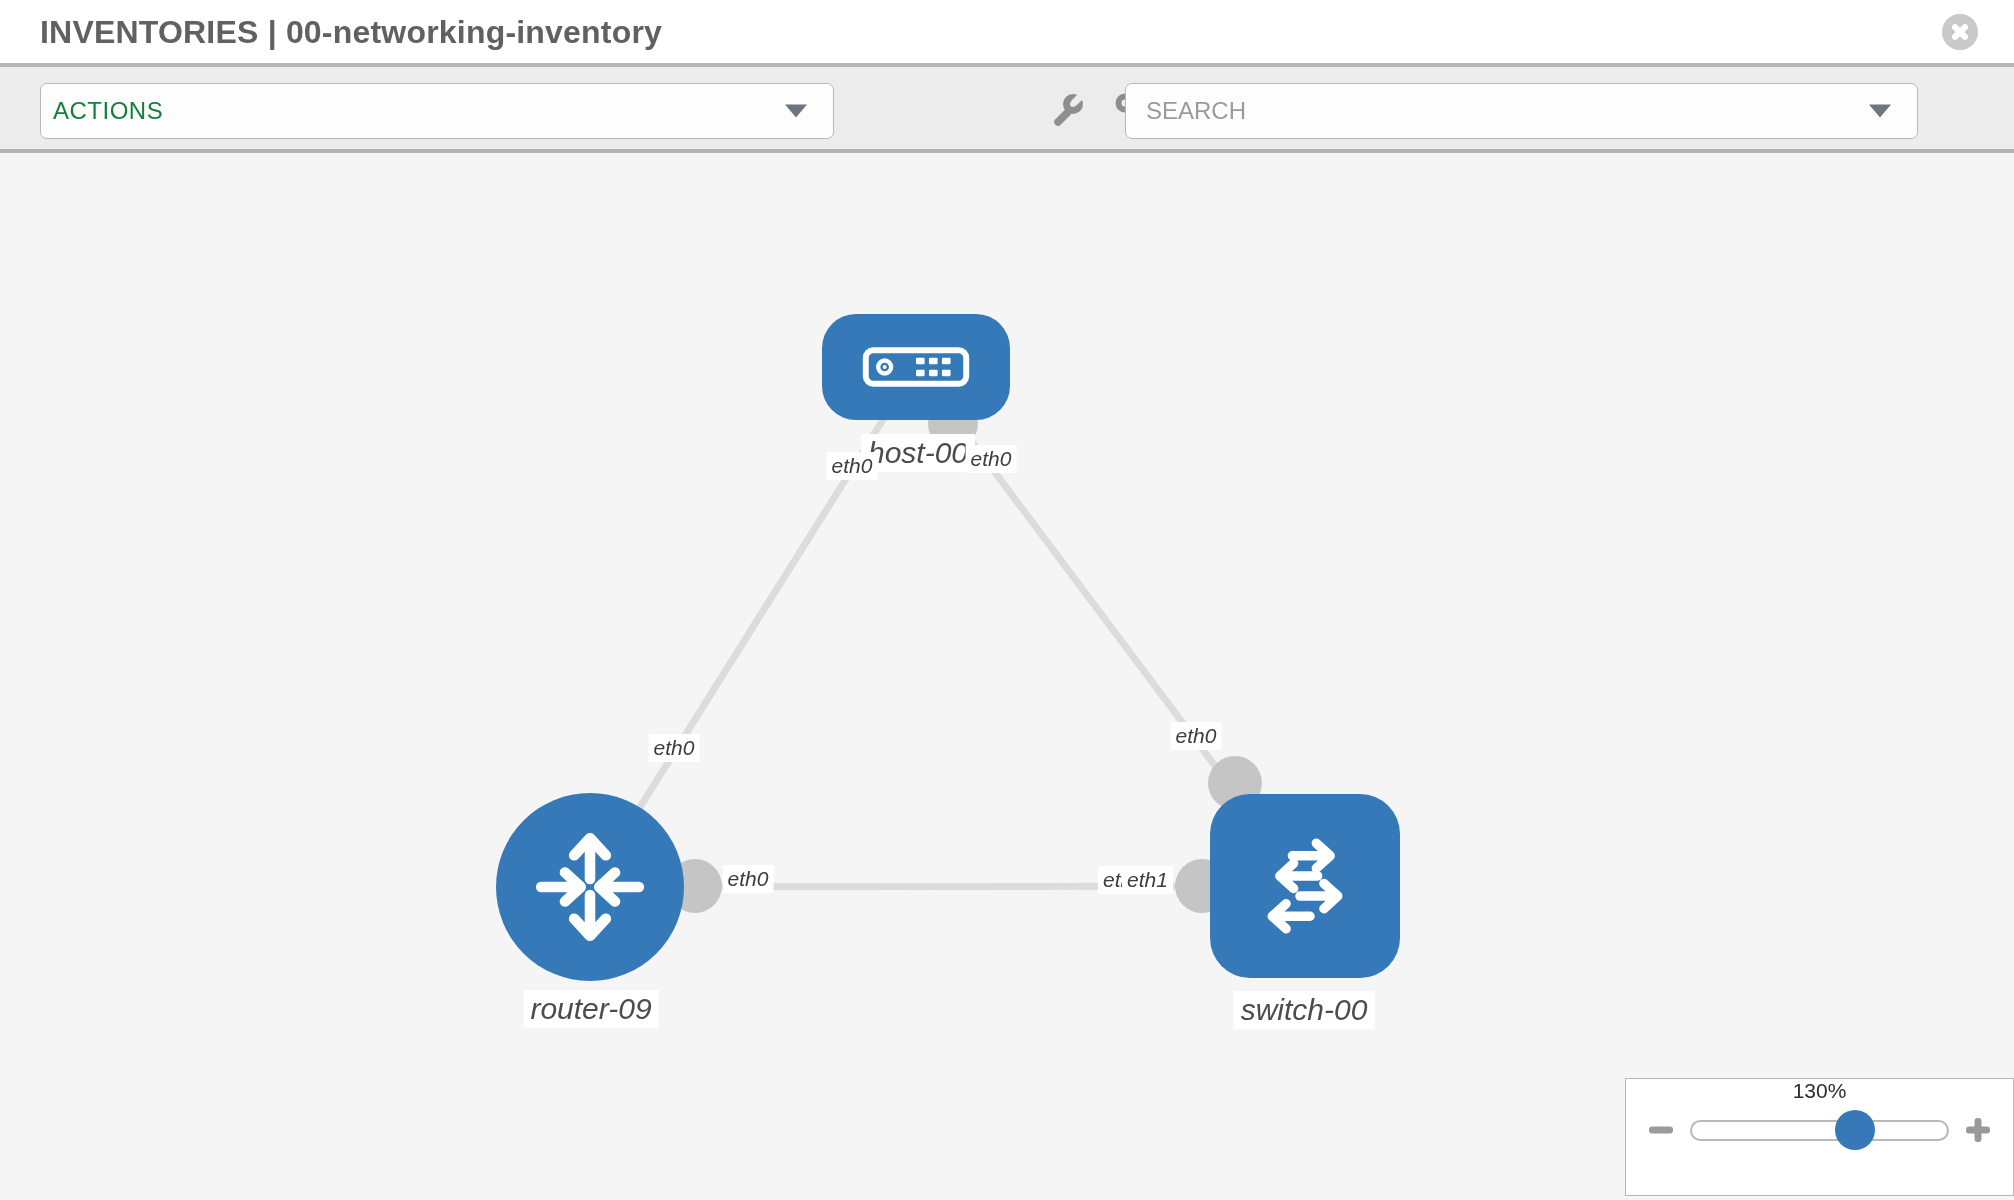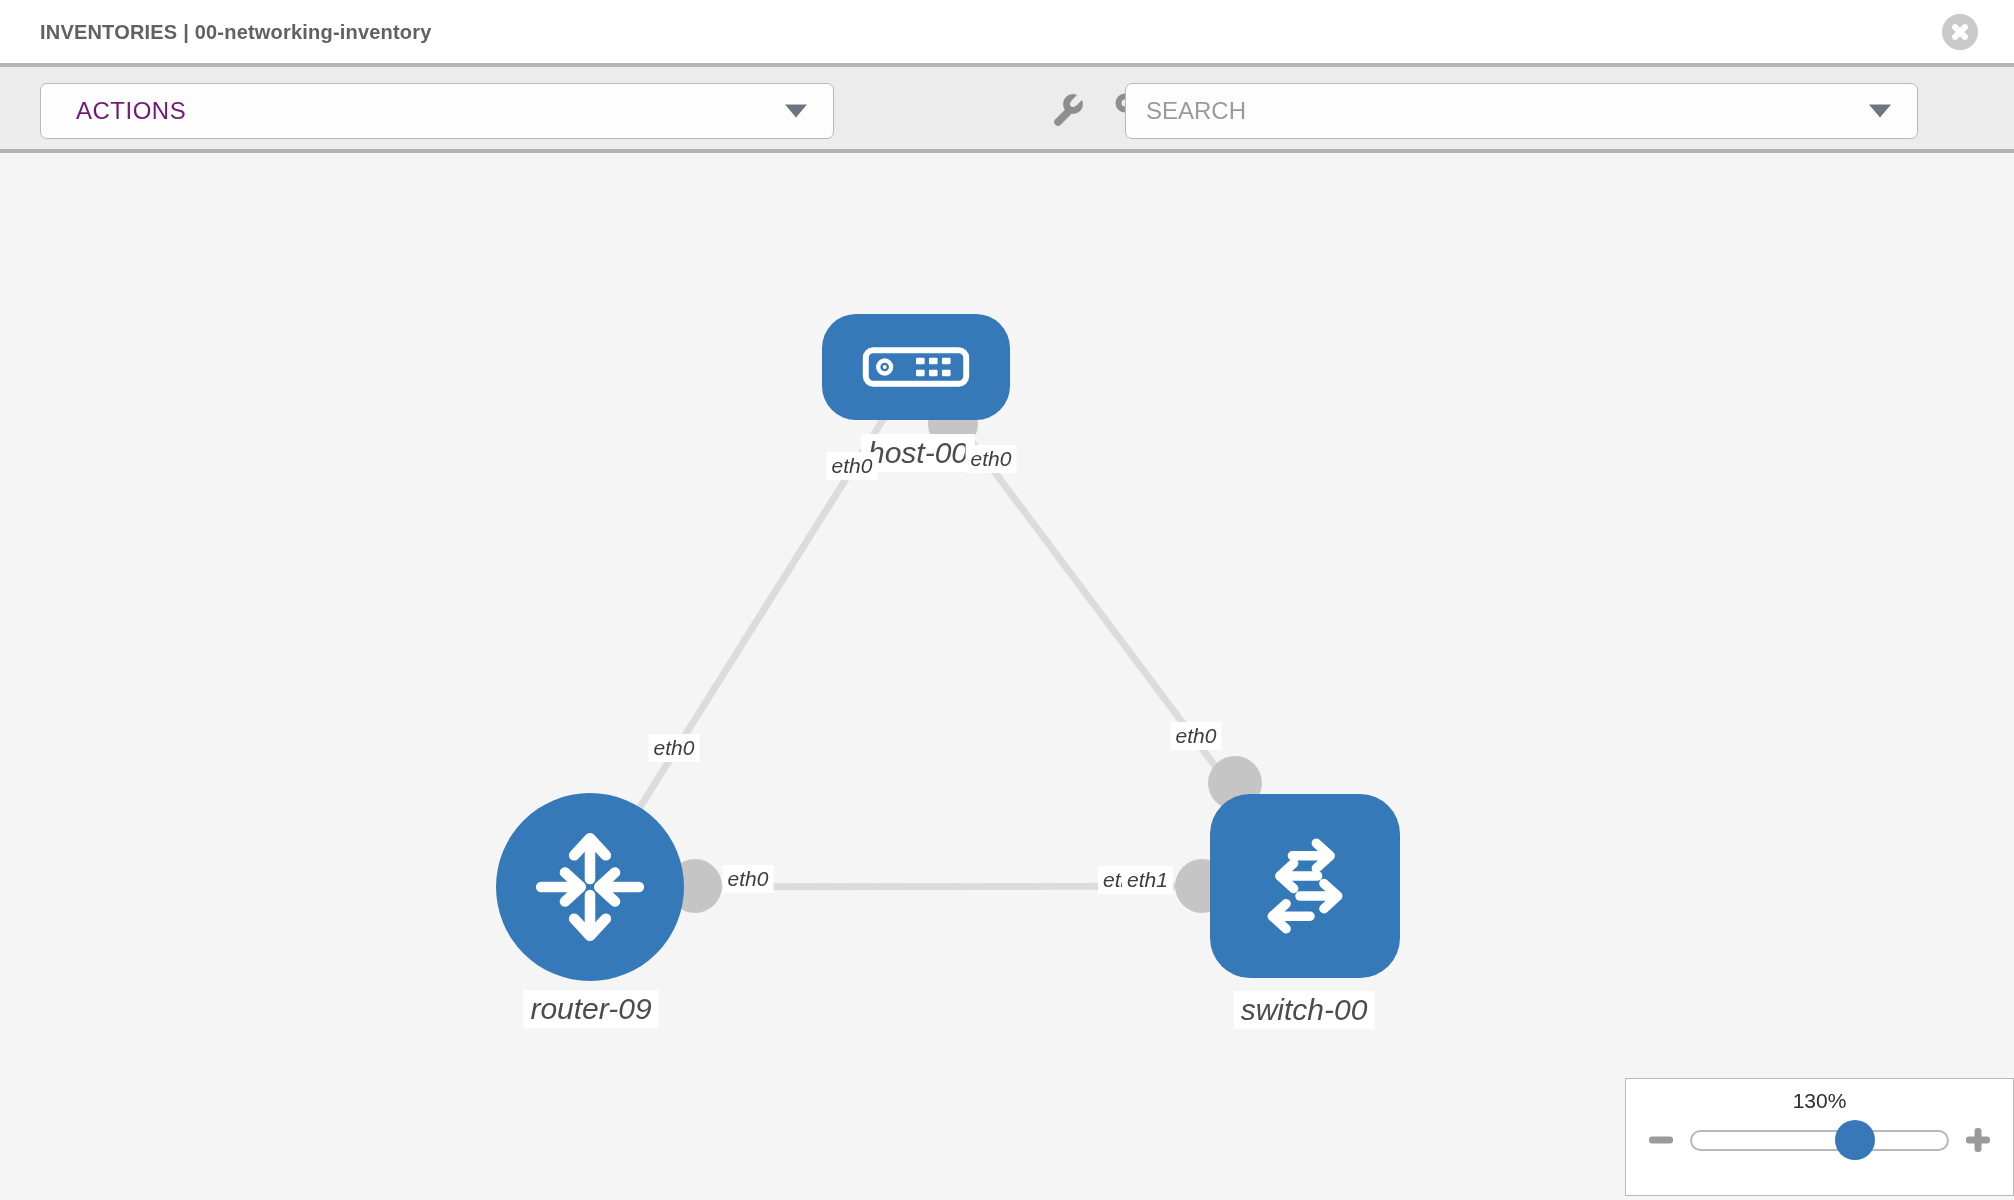--- a/index.html
+++ b/index.html
@@ -3,38 +3,38 @@
 <meta charset="utf-8">
 <style>
   * { margin:0; padding:0; box-sizing:border-box; }
   html,body { width:2014px; height:1200px; overflow:hidden;
               font-family:"Liberation Sans", sans-serif; background:#f5f5f5; }
 
   
   .header { position:relative; height:67px; background:#ffffff;
             border-bottom:4px solid #b5b5b5; }
   .header-title { position:absolute; left:40px; top:50%; transform:translateY(-50%);
-                  font-size:20px; font-weight:bold; color:#616161; letter-spacing:.2px; }
+                  font-size:32px; font-weight:bold; color:#616161; letter-spacing:.2px; }
   .close-btn { position:absolute; right:36px; top:50%; transform:translateY(-50%);
                width:36px; height:36px; border-radius:50%; background:#c9c9c9;
                cursor:pointer; }
   .close-btn .bar { position:absolute; left:50%; top:50%; width:20px; height:6px;
                     background:#ffffff; border-radius:3px; }
   .close-btn .bar.a { transform:translate(-50%,-50%) rotate(45deg); }
   .close-btn .bar.b { transform:translate(-50%,-50%) rotate(-45deg); }
 
   
   .toolbar { position:relative; height:86px; background:#ececec;
              border-bottom:4px solid #b3b3b3; }
   .combo { position:absolute; top:16px; height:56px; background:#fdfdfd;
            border:1px solid #b9b9b9; border-radius:7px; display:flex;
            align-items:center; cursor:pointer; }
   .combo.actions { left:40px; width:794px; }
   .combo.search  { left:1125px; width:793px; }
-  .combo-label { padding-left:12px; font-size:24px; color:#701a75; letter-spacing:.5px;margin-left:23px; }
+  .combo-label { padding-left:12px; font-size:24px; color:#15803d; letter-spacing:.5px; }
   .search-input { flex:1; height:100%; border:none; outline:none; background:transparent;
                   padding-left:20px; font-size:24px; color:#555;
                   font-family:"Liberation Sans", sans-serif; }
   .search-input::placeholder { color:#9b9b9b; opacity:1; }
   .caret { position:absolute; right:26px; top:50%; transform:translateY(-50%);
            width:0; height:0; border-left:11px solid transparent;
            border-right:11px solid transparent; border-top:13px solid #6d7680; }
   .tool-icon { position:absolute; top:24px; width:40px; height:40px; cursor:pointer; }
   .tool-icon.wrench { left:1046px; }
   .tool-icon.key    { left:1112px; }
@@ -52,21 +52,21 @@
 
   .chip { position:absolute; transform:translate(-50%,-50%); background:#ffffff;
           color:#4c4c4c; white-space:nowrap; padding:2px 7px;font-style:italic; }
   .chip.node-label { font-size:30px; }
   .chip.eth-label  { font-size:21px; padding:2px 5px; color:#3d3d3d; }
   .chip.anchor-left { transform:translate(0,-50%); }
 
   
   .zoom-panel { position:absolute; right:0; bottom:0; width:389px; height:118px;
                 background:#ffffff; border:1px solid #b7b7b7; }
-  .zoom-value { margin-top:10px; text-align:center; font-size:21px; color:#2e2e2e; }
+  .zoom-value { margin-top:0; text-align:center; font-size:21px; color:#2e2e2e; }
   .zoom-row { display:flex; align-items:center; margin-top:14px; padding:0 22px; }
   .zoom-minus, .zoom-plus { position:relative; width:26px; height:26px; cursor:pointer; flex:none; }
   .zoom-minus .h, .zoom-plus .h { position:absolute; left:50%; top:50%;
         transform:translate(-50%,-50%); width:24px; height:7px; background:#9a9a9a;
         border-radius:3px; }
   .zoom-plus .v { position:absolute; left:50%; top:50%;
         transform:translate(-50%,-50%); width:7px; height:24px; background:#9a9a9a;
         border-radius:3px; }
   .zoom-track { position:relative; flex:1; height:21px; margin:0 16px;
                 background:#ffffff; border:2px solid #b9b9b9; border-radius:11px;

